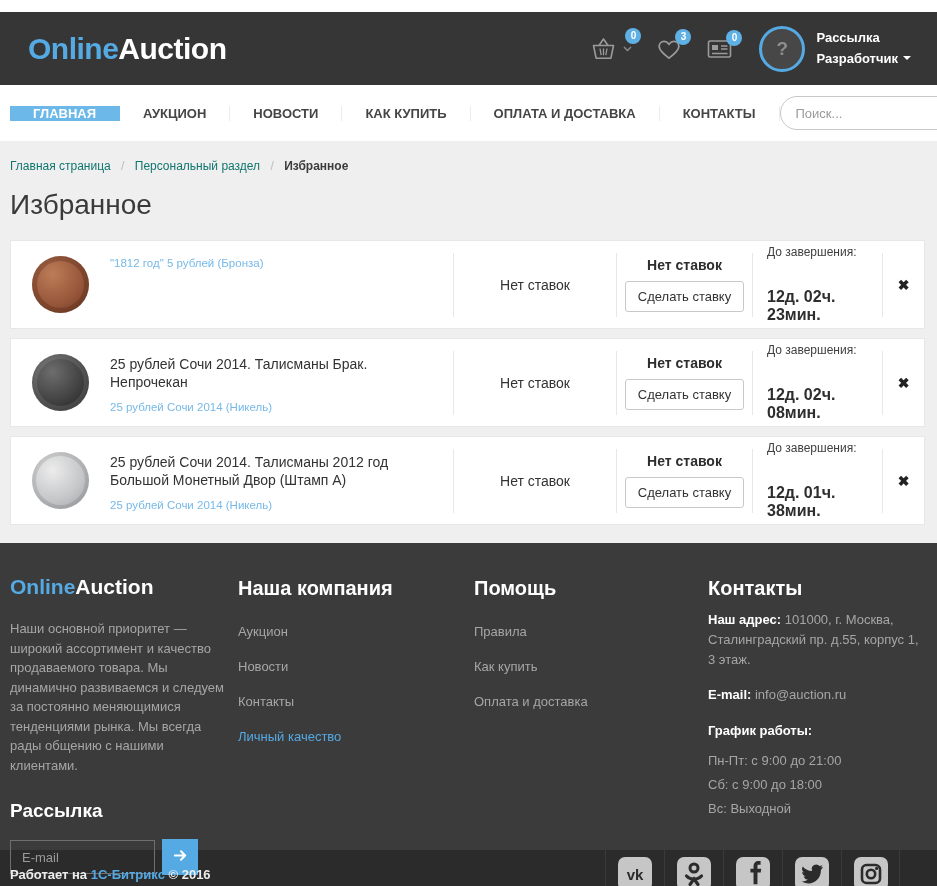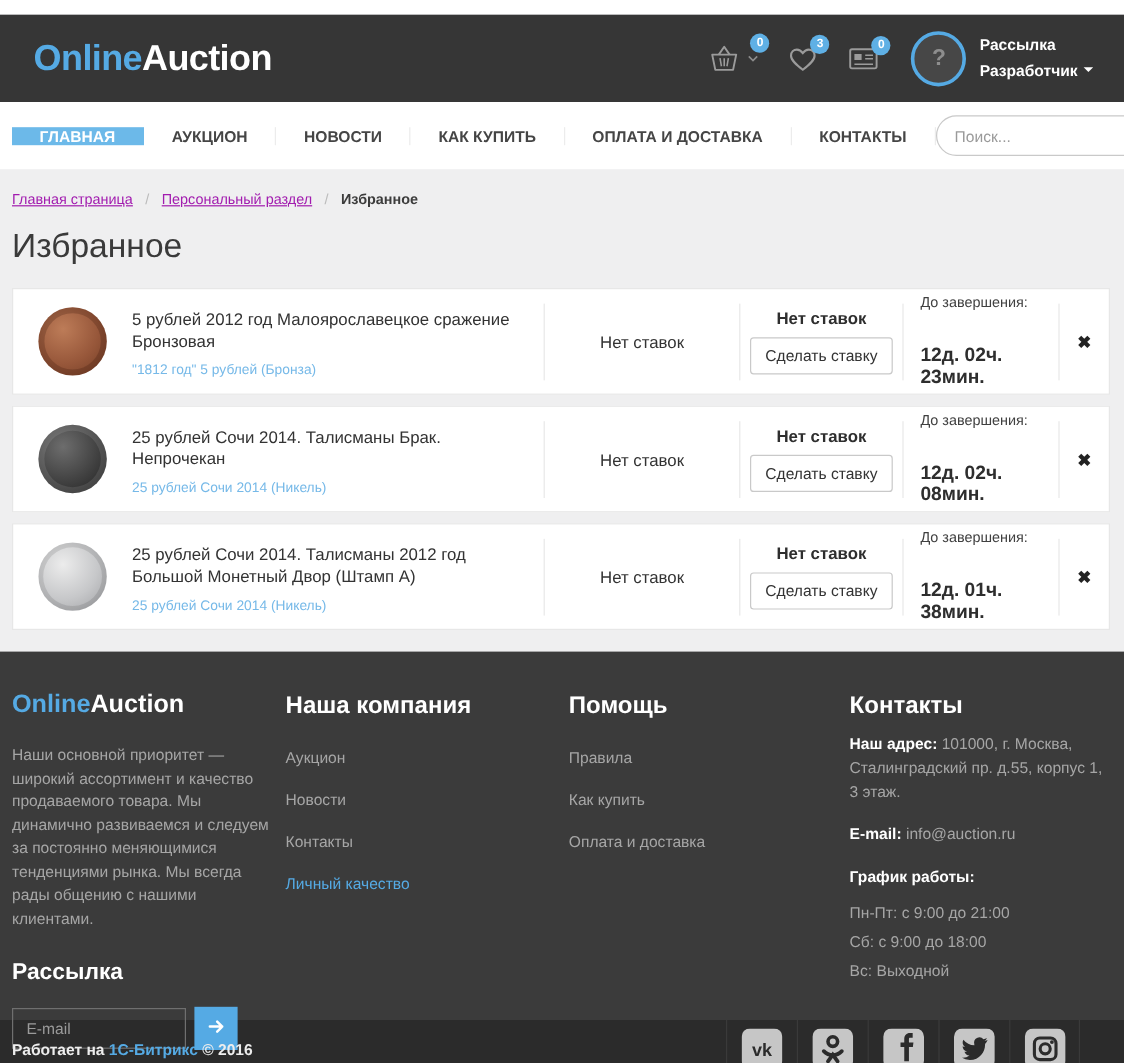--- a/index.html
+++ b/index.html
@@ -34,21 +34,21 @@
   .tab.active{background:var(--nav-active); color:#fff; border-right-color:transparent;}
   .search{margin-left:auto; margin-right:12px; align-self:center; position:relative; width:216px; height:34px;
     border:1px solid #c9c9c9; border-radius:17px; background:#fff; display:flex; align-items:center;}
   .search input{border:none; outline:none; background:transparent; flex:1; padding:0 6px 0 15px; font-size:13px; color:#555;
     font-family:"Liberation Sans",sans-serif;}
   .search input::placeholder{color:#9a9a9a;}
 
   
   .content{height:402px; padding:18px 12px 0 10px;}
   .crumbs{font-size:12px; color:#999;}
-  .crumbs a{color:#a21caf;text-decoration:underline;}
+  .crumbs a{color:#0f766e;}
   .crumbs .sep{color:#bbb; margin:0 7px;}
   .crumbs .current{color:#3c3c3c; font-weight:bold;}
   h1{font-size:28px; font-weight:400; color:#3a3a3a; margin:16px 0 19px;}
 
   .item-row{display:flex; align-items:center; background:#fff; border:1px solid #e7e7e7; height:89px; margin-bottom:9px;}
   .col-media{width:99px; display:flex; align-items:center; justify-content:center; flex-shrink:0;}
   .coin{width:57px; height:57px; border-radius:50%; display:block;}
   .coin-bronze{background:radial-gradient(circle at 36% 32%, #c b, #b0764f 0%, #9a5a3a 52%, #6e3a23 100%);
     background:radial-gradient(circle at 36% 32%, #bd7c58, #97573a 55%, #6e3a23); box-shadow:inset 0 0 0 5px rgba(60,25,10,.25);}
   .coin-nickel{background:radial-gradient(circle at 36% 32%, #6d6d6d, #414141 55%, #1e1e1e); box-shadow:inset 0 0 0 5px rgba(255,255,255,.10);}
@@ -170,21 +170,20 @@
       <span class="sep">/</span>
       <span class="current">Избранное</span>
     </div>
     <h1>Избранное</h1>
 
     <div class="item-row">
       <a class="col-media">
           <span class="coin coin-bronze"></span>
         </a>
       <div class="col-title">
-        <a class="item-title">5 рублей 2012 год Малоярославецкое сражение Бронзовая</a>
         <a class="item-subtitle">"1812 год" 5 рублей (Бронза)</a>
       </div>
       <div class="vcol col-status">Нет ставок</div>
       <div class="vcol col-bid">
         <div class="bid-head">Нет ставок</div>
         <button class="bid-btn">Сделать ставку</button>
       </div>
       <div class="vcol col-time">
         <div class="time-label">До завершения:</div>
         <div class="time-value">12д. 02ч. 23мин.</div>

